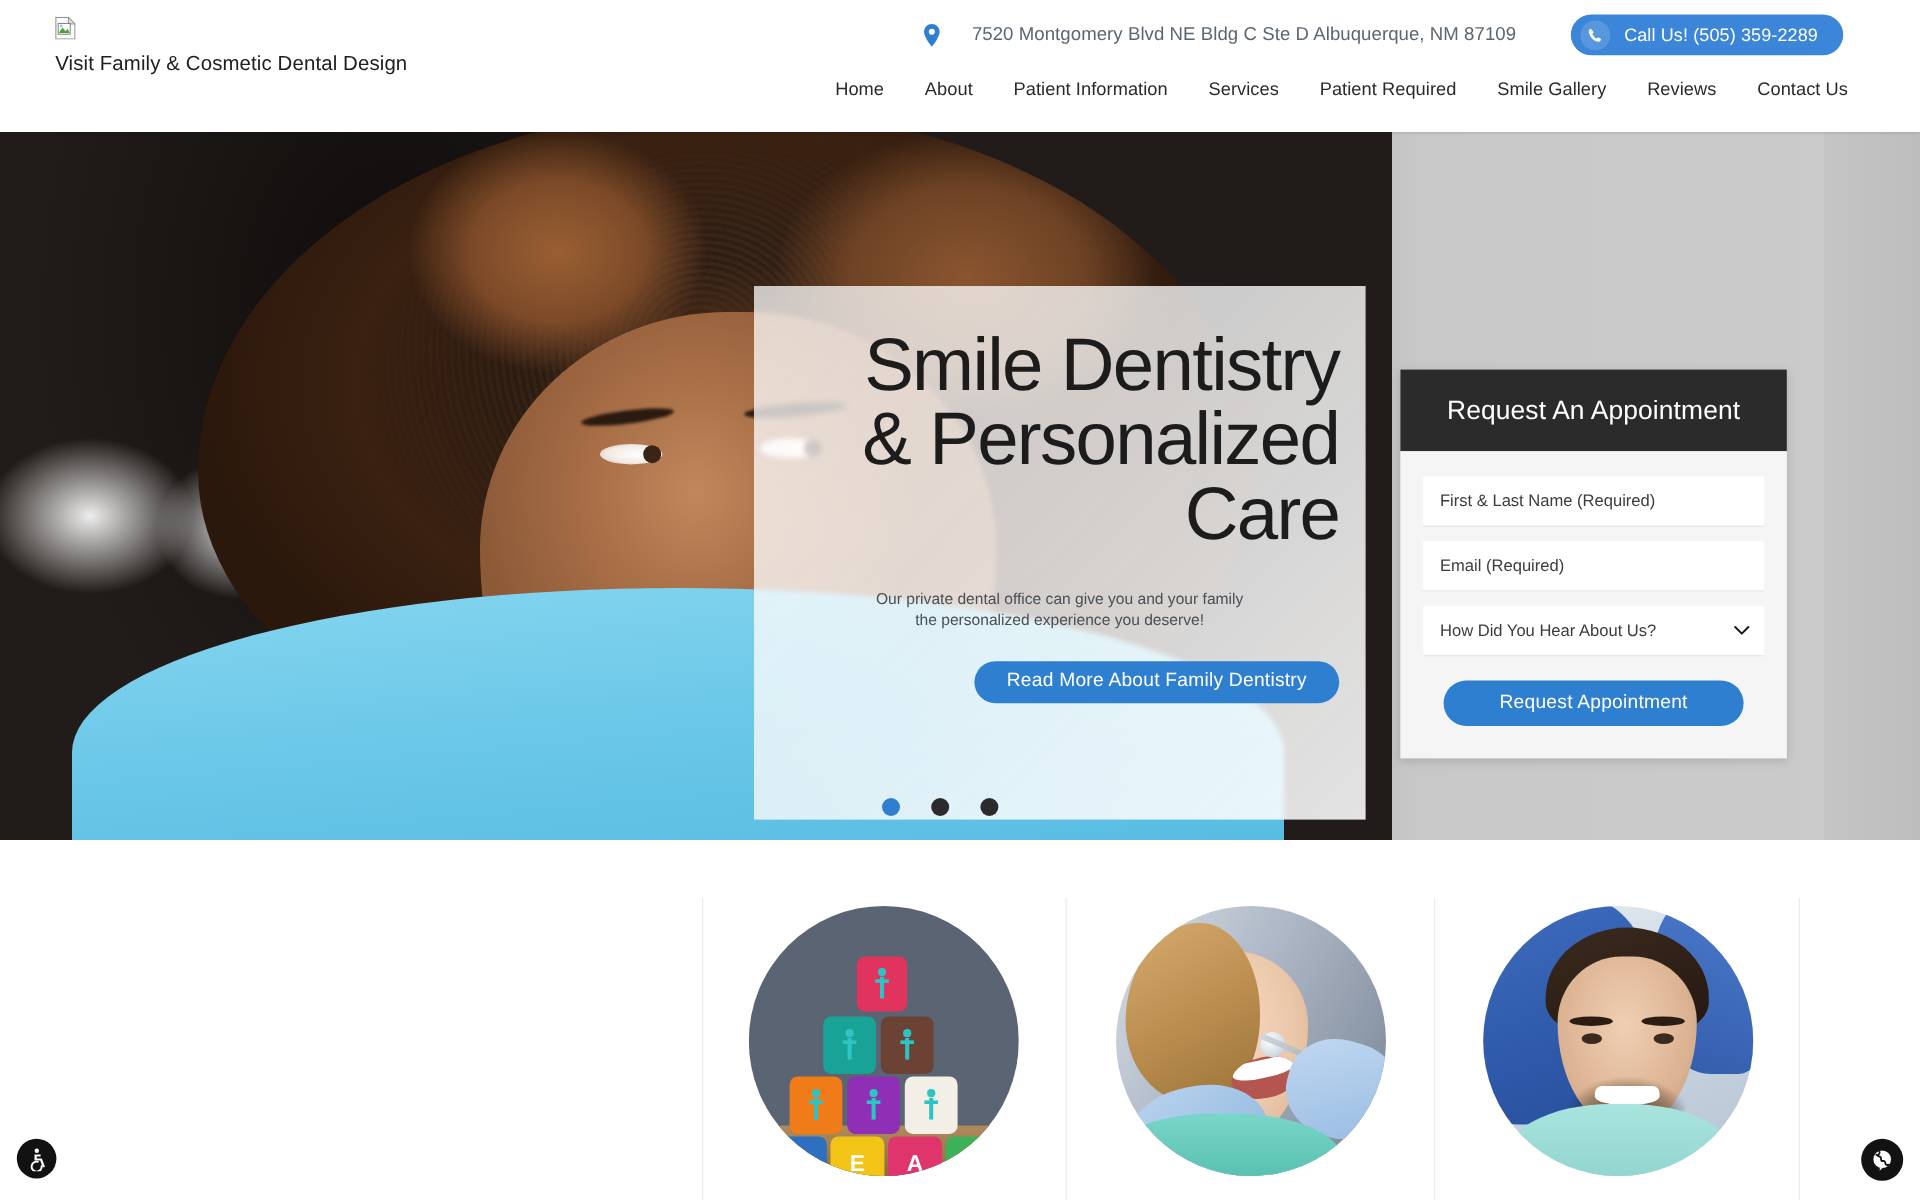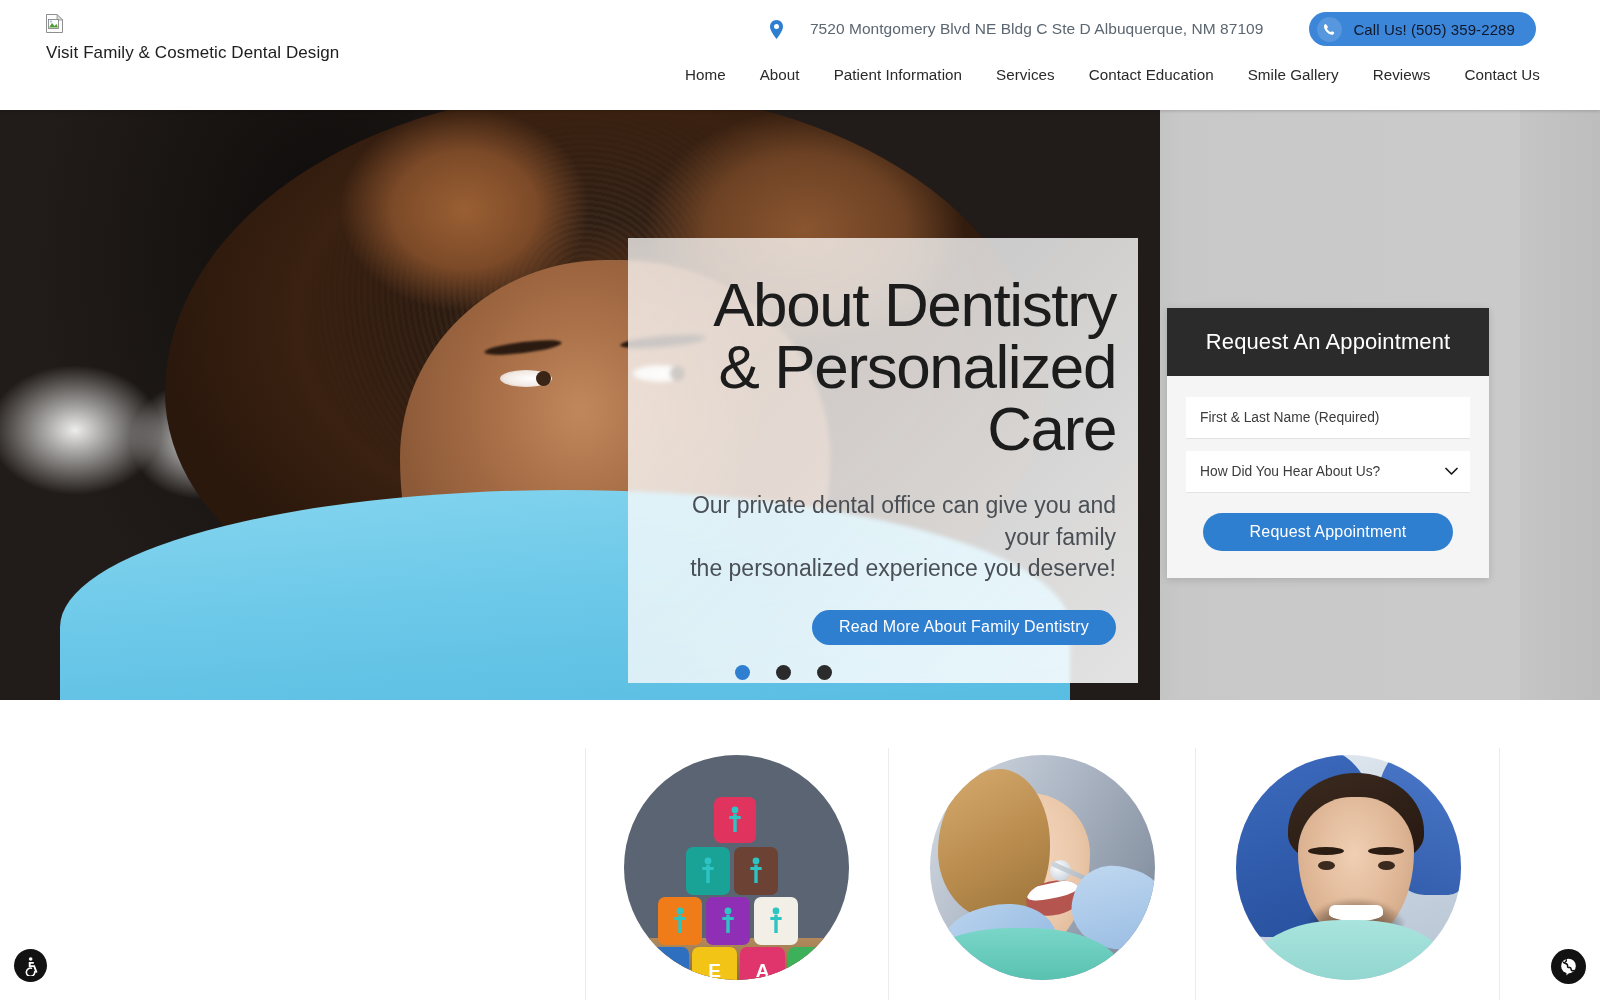--- a/index.html
+++ b/index.html
@@ -52,21 +52,21 @@
     padding: 0 21px 0 8px;
     cursor: pointer;
     white-space: nowrap;
   }
   .call-btn-circle {
     width: 25px; height: 25px; border-radius: 50%;
     background: rgba(255,255,255,0.14);
     display: inline-flex; align-items: center; justify-content: center;
     margin-right: 11px; flex: none;
   }
-  .call-btn-label { font-size: 15px; color: #0f172a; letter-spacing: .1px; }
+  .call-btn-label { font-size: 15px; color: #ffffff; letter-spacing: .1px; }
 
   .nav {
     position: absolute; right: 60px; top: 66px;
     display: flex; align-items: center; gap: 0;
   }
   .nav-item {
     font-size: 15.2px; color: #2a2a2a;
     padding: 0 17px; cursor: pointer;
     white-space: nowrap; letter-spacing: .05px;
   }
@@ -186,23 +186,23 @@
   }
   .hero-title {
     text-align: right;
     font-size: 62px; line-height: 1.0;
     font-weight: 300;
     color: #1c1c1c;
     letter-spacing: -1.4px;
     margin-top: 8px;
   }
   .hero-sub {
-    text-align: right;
+    text-align: center;
     margin-top: 30px;
-    font-size: 23px; line-height: 1.37;
+    font-size: 13px; line-height: 1.37;
     color: #494f55; font-weight: 300;
   }
   .hero-cta-row { display: flex; justify-content: flex-end; margin-top: 25px; }
   .hero-cta {
     background: #2f7fd1; border: none; border-radius: 999px;
     color: #ffffff; font-size: 16px; letter-spacing: .2px;
     padding: 0 27px; height: 35px; cursor: pointer;
     white-space: nowrap;
   }
 
@@ -392,21 +392,21 @@
       </span>
       <span class="call-btn-label">Call Us! (505) 359-2289</span>
     </button>
   </div>
 
   <nav class="nav">
     <span class="nav-item">Home</span>
     <span class="nav-item">About</span>
     <span class="nav-item">Patient Information</span>
     <span class="nav-item">Services</span>
-    <span class="nav-item">Contact Education</span>
+    <span class="nav-item">Patient Required</span>
     <span class="nav-item">Smile Gallery</span>
     <span class="nav-item">Reviews</span>
     <span class="nav-item">Contact Us</span>
   </nav>
 </div>
 
 <div class="hero">
 
   <div class="hero-right-bg"></div>
   <div class="hero-right-dark"></div>
@@ -424,40 +424,43 @@
   <div class="hero-beard"></div>
   <div class="hero-mouth">
     <div class="hero-teeth"></div>
     <div class="hero-teeth-low"></div>
   </div>
   <div class="hero-neck"></div>
   <div class="hero-shirt"></div>
 
   <div class="hero-card">
     <div class="hero-title">
-      <div>About Dentistry</div>
+      <div>Smile Dentistry</div>
       <div>&amp; Personalized</div>
       <div>Care</div>
     </div>
     <div class="hero-sub">
       <div>Our private dental office can give you and your family</div>
       <div>the personalized experience you deserve!</div>
     </div>
     <div class="hero-cta-row">
       <button class="hero-cta">Read More About Family Dentistry</button>
     </div>
   </div>
 
   <div class="appt">
     <div class="appt-head">
       <span class="appt-head-title">Request An Appointment</span>
     </div>
     <div class="appt-body">
       <div class="appt-field">
         <span class="appt-field-text">First &amp; Last Name (Required)</span>
+      </div>
+      <div class="appt-field">
+        <span class="appt-field-text">Email (Required)</span>
       </div>
       <div class="appt-select">
         <span class="appt-select-text">How Did You Hear About Us?</span>
         <svg width="13" height="9" viewBox="0 0 13 9">
           <path d="M1 1.5 L6.5 7 L12 1.5" fill="none" stroke="#1a1a1a" stroke-width="1.7" stroke-linecap="round" stroke-linejoin="round"></path>
         </svg>
       </div>
       <div class="appt-submit-row">
         <button class="appt-submit">Request Appointment</button>
       </div>

